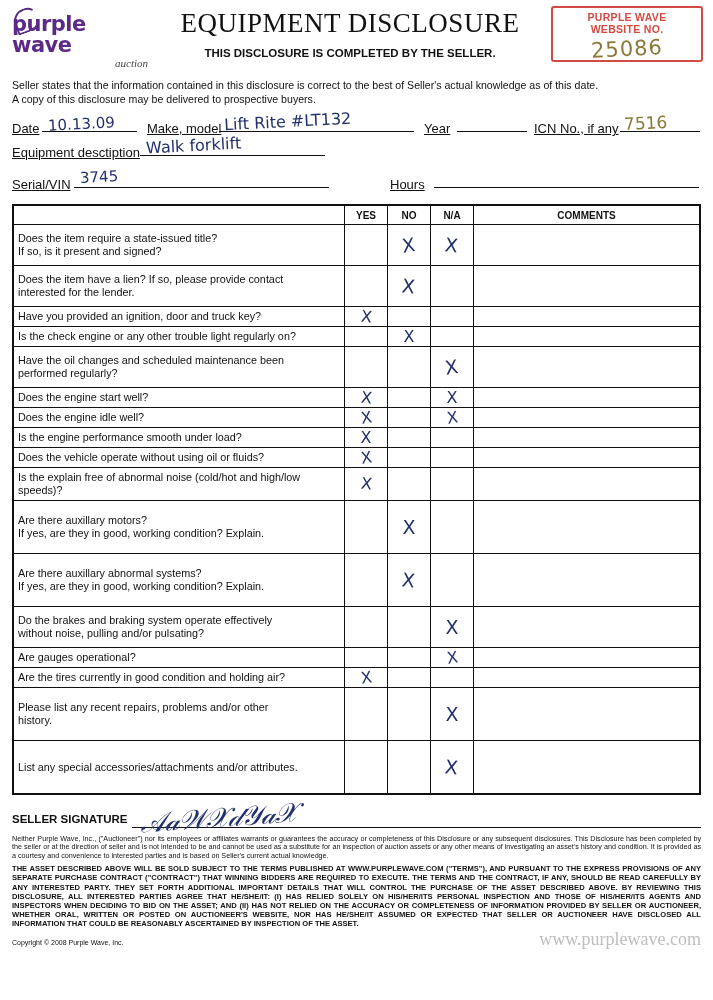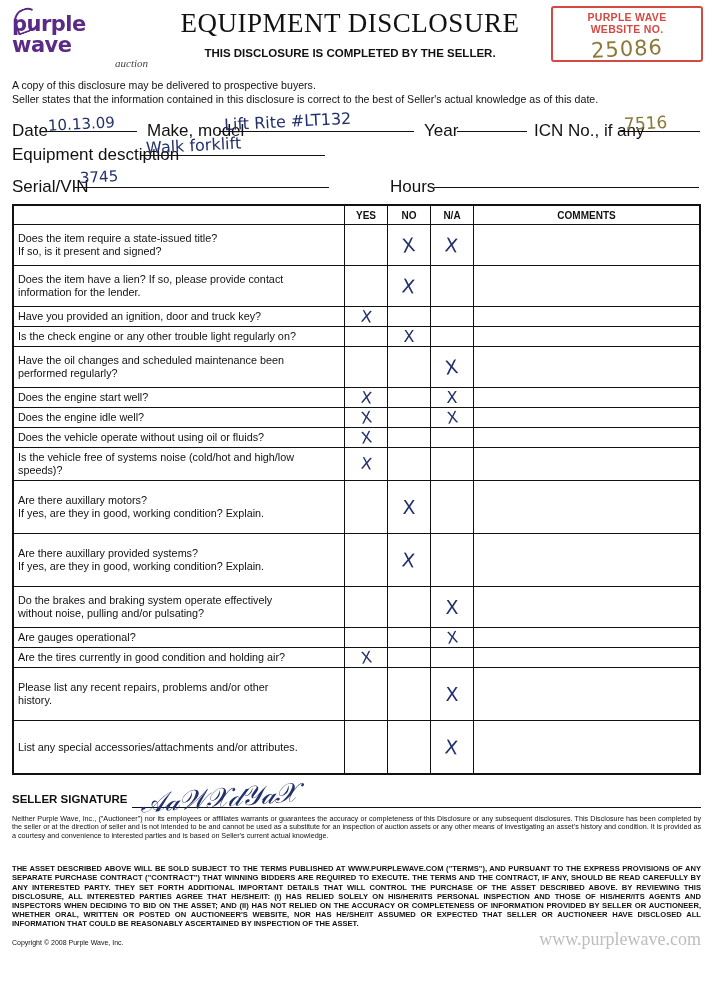--- a/index.html
+++ b/index.html
@@ -121,21 +121,22 @@
     margin: 10px 12px 0 12px;
     position: relative;
     font-size: 11.5px;
   }
   .field-row {
     position: relative;
     height: 24px;
   }
   .flabel {
     position: absolute;
-    font-size: 17px;
+    font-size: 13px;
+    text-decoration: underline;
   }
   .fline {
     position: absolute;
     border-bottom: 1px solid #111;
     height: 15px;
   }
   .hand {
     position: absolute;
     font-family: "DejaVu Sans", sans-serif;
     color: #2a2a55;
@@ -228,21 +229,21 @@
   }
 
   
   .legal1 {
     margin: 2px 12px 0 12px;
     font-size: 7.2px;
     line-height: 8.4px;
     text-align: justify;
   }
   .legal2 {
-    margin: 24px 12px 0 12px;
+    margin: 4px 12px 0 12px;
     font-size: 7.6px;
     line-height: 9.2px;
     font-weight: bold;
     text-align: justify;
   }
   .footer {
     margin: 6px 12px 0 12px;
     position: relative;
     height: 20px;
   }
@@ -279,22 +280,22 @@
     </div>
 
     <div class="cust-box">
       <div class="l1">PURPLE WAVE</div>
       <div class="l2">WEBSITE NO.</div>
       <div class="cust-num">25086</div>
     </div>
   </div>
 
   <div class="statement">
+    <div>Seller states that the information contained in this disclosure is correct to the best of Seller's actual knowledge as of this date.</div>
     <div>A copy of this disclosure may be delivered to prospective buyers.</div>
-    <div>Seller states that the information contained in this disclosure is correct to the best of Seller's actual knowledge as of this date.</div>
   </div>
 
   <div class="fields">
 
     <div class="field-row">
       <span class="flabel" style="left:0; top:5px;">Date</span>
       <span class="fline" style="left:30px; top:0; width:95px;"></span>
       <span class="hand ink-blue slant" style="left:36px; top:-1px;">10.13.09</span>
 
       <span class="flabel" style="left:135px; top:5px;">Make, model</span>
@@ -345,21 +346,21 @@
               <div>If so, is it present and signed?</div>
             </td>
             <td class="c-y tall2"></td>
             <td class="c-n tall2"><span class="mark r1 tall">X</span></td>
             <td class="c-na tall2"><span class="mark r2 tall">X</span></td>
             <td class="c-c tall2"></td>
           </tr>
           <tr>
             <td class="c-q tall2">
               <div>Does the item have a lien? If so, please provide contact</div>
-              <div>information for the lender.</div>
+              <div>interested for the lender.</div>
             </td>
             <td class="c-y tall2"></td>
             <td class="c-n tall2"><span class="mark r2 tall">X</span></td>
             <td class="c-na tall2"></td>
             <td class="c-c tall2"></td>
           </tr>
           <tr>
             <td class="c-q ">
               <div>Have you provided an ignition, door and truck key?</div>
             </td>
@@ -400,49 +401,58 @@
             <td class="c-q ">
               <div>Does the engine idle well?</div>
             </td>
             <td class="c-y "><span class="mark r1">X</span></td>
             <td class="c-n "></td>
             <td class="c-na "><span class="mark r1">X</span></td>
             <td class="c-c "></td>
           </tr>
           <tr>
             <td class="c-q ">
+              <div>Is the engine performance smooth under load?</div>
+            </td>
+            <td class="c-y "><span class="mark ">X</span></td>
+            <td class="c-n "></td>
+            <td class="c-na "></td>
+            <td class="c-c "></td>
+          </tr>
+          <tr>
+            <td class="c-q ">
               <div>Does the vehicle operate without using oil or fluids?</div>
             </td>
             <td class="c-y "><span class="mark r1">X</span></td>
             <td class="c-n "></td>
             <td class="c-na "></td>
             <td class="c-c "></td>
           </tr>
           <tr>
             <td class="c-q ">
-              <div>Is the vehicle free of systems noise (cold/hot and high/low speeds)?</div>
+              <div>Is the explain free of abnormal noise (cold/hot and high/low speeds)?</div>
             </td>
             <td class="c-y "><span class="mark r2">X</span></td>
             <td class="c-n "></td>
             <td class="c-na "></td>
             <td class="c-c "></td>
           </tr>
           <tr>
             <td class="c-q tall3">
               <div>Are there auxillary motors?</div>
               <div>If yes, are they in good, working condition? Explain.</div>
             </td>
             <td class="c-y tall3"></td>
             <td class="c-n tall3"><span class="mark  tall">X</span></td>
             <td class="c-na tall3"></td>
             <td class="c-c tall3"></td>
           </tr>
           <tr>
             <td class="c-q tall3">
-              <div>Are there auxillary provided systems?</div>
+              <div>Are there auxillary abnormal systems?</div>
               <div>If yes, are they in good, working condition? Explain.</div>
             </td>
             <td class="c-y tall3"></td>
             <td class="c-n tall3"><span class="mark r2 tall">X</span></td>
             <td class="c-na tall3"></td>
             <td class="c-c tall3"></td>
           </tr>
           <tr>
             <td class="c-q tall2">
               <div>Do the brakes and braking system operate effectively</div>

